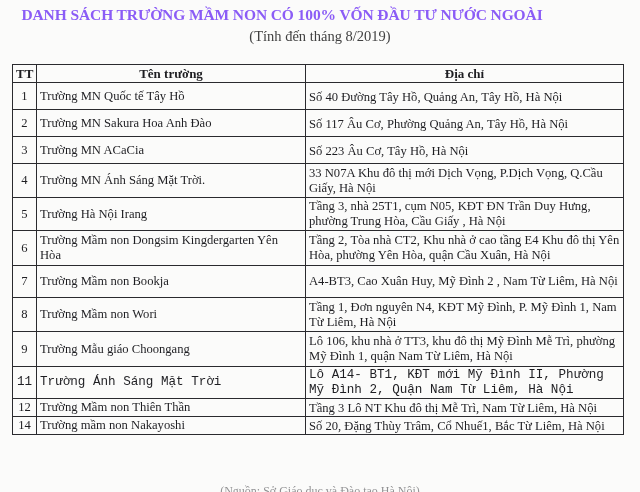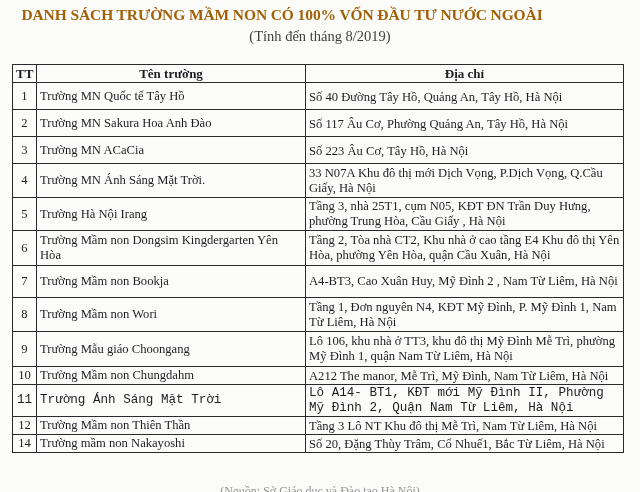--- a/index.html
+++ b/index.html
@@ -18,21 +18,21 @@
     }
     .title {
       position: absolute;
       top: 6px;
       left: 0;
       width: 564px;
       text-align: center;
       font-weight: bold;
       font-size: 15.5px;
       letter-spacing: -0.1px;
-      color: #a16207;
+      color: #8b5cf6;
     }
     .subtitle {
       position: absolute;
       top: 28px;
       left: 0;
       width: 640px;
       text-align: center;
       font-size: 14.5px;
       color: #404040;
     }
@@ -142,25 +142,20 @@
       <tr style="height: 34px;">
         <td class="tt">8</td>
         <td class="name">Trường Mầm non Wori</td>
         <td class="addr">Tầng 1, Đơn nguyên N4, KĐT Mỹ Đình, P. Mỹ Đình 1, Nam Từ Liêm,  Hà Nội</td>
       </tr>
       <tr style="height: 35px;">
         <td class="tt">9</td>
         <td class="name">Trường Mẫu giáo Choongang</td>
         <td class="addr">Lô 106, khu nhà ở TT3, khu đô thị Mỹ Đình Mễ Trì, phường Mỹ Đình 1, quận Nam Từ Liêm,  Hà Nội</td>
       </tr>
-      <tr style="height: 17px;">
-        <td class="tt">10</td>
-        <td class="name">Trường Mầm non Chungdahm</td>
-        <td class="addr single">A212 The manor, Mễ Trì, Mỹ Đình, Nam Từ Liêm, Hà Nội</td>
-      </tr>
       <tr style="height: 32px; font-family: Liberation Mono, monospace;">
         <td class="tt">11</td>
         <td class="name">Trường Ánh Sáng Mặt Trời</td>
         <td class="addr">Lô A14- BT1, KĐT mới Mỹ Đình II, Phường Mỹ Đình 2, Quận Nam Từ Liêm, Hà Nội</td>
       </tr>
       <tr style="height: 17px;">
         <td class="tt">12</td>
         <td class="name">Trường Mầm non Thiên Thần</td>
         <td class="addr single">Tầng 3 Lô NT Khu đô thị Mễ Trì, Nam Từ Liêm, Hà Nội</td>
       </tr>

